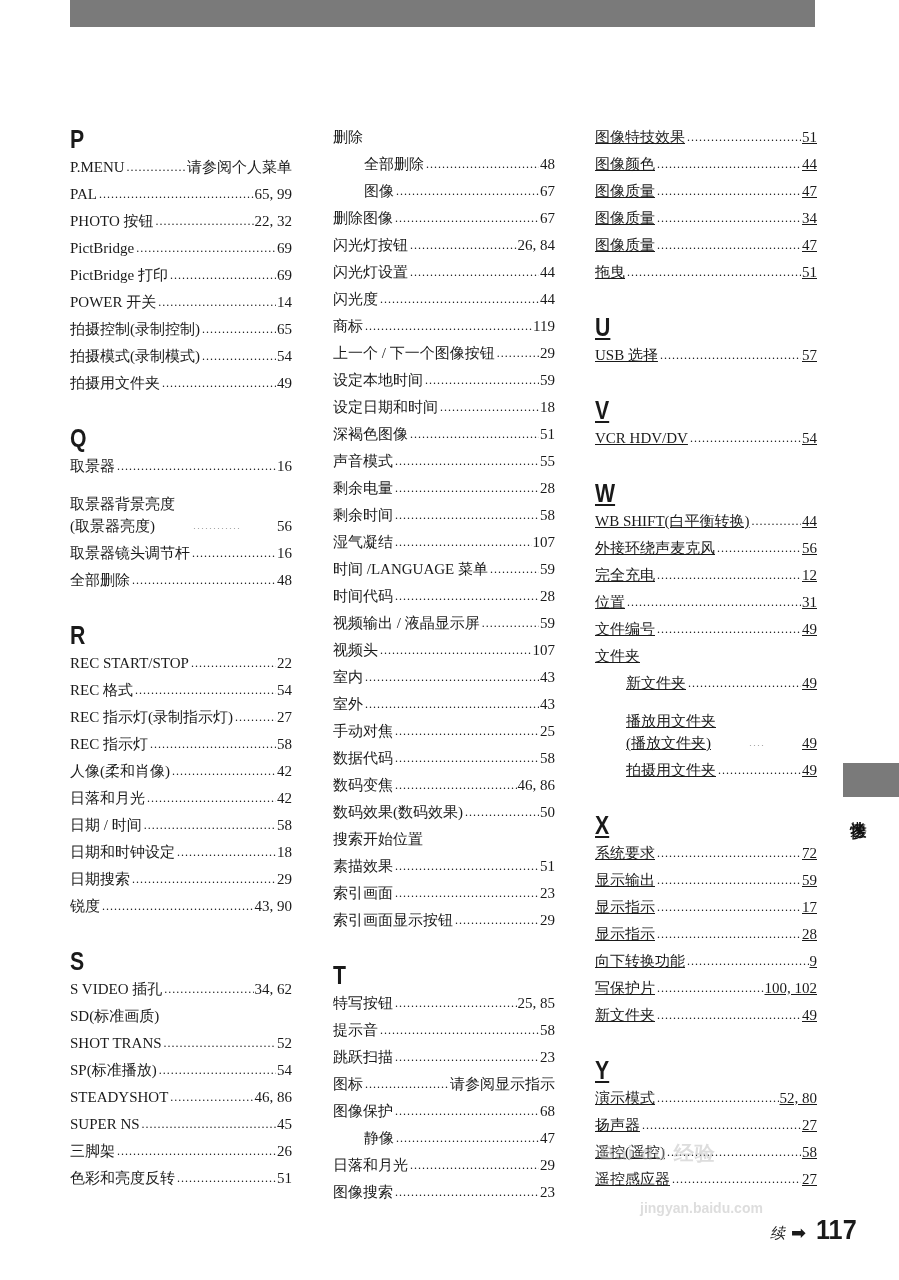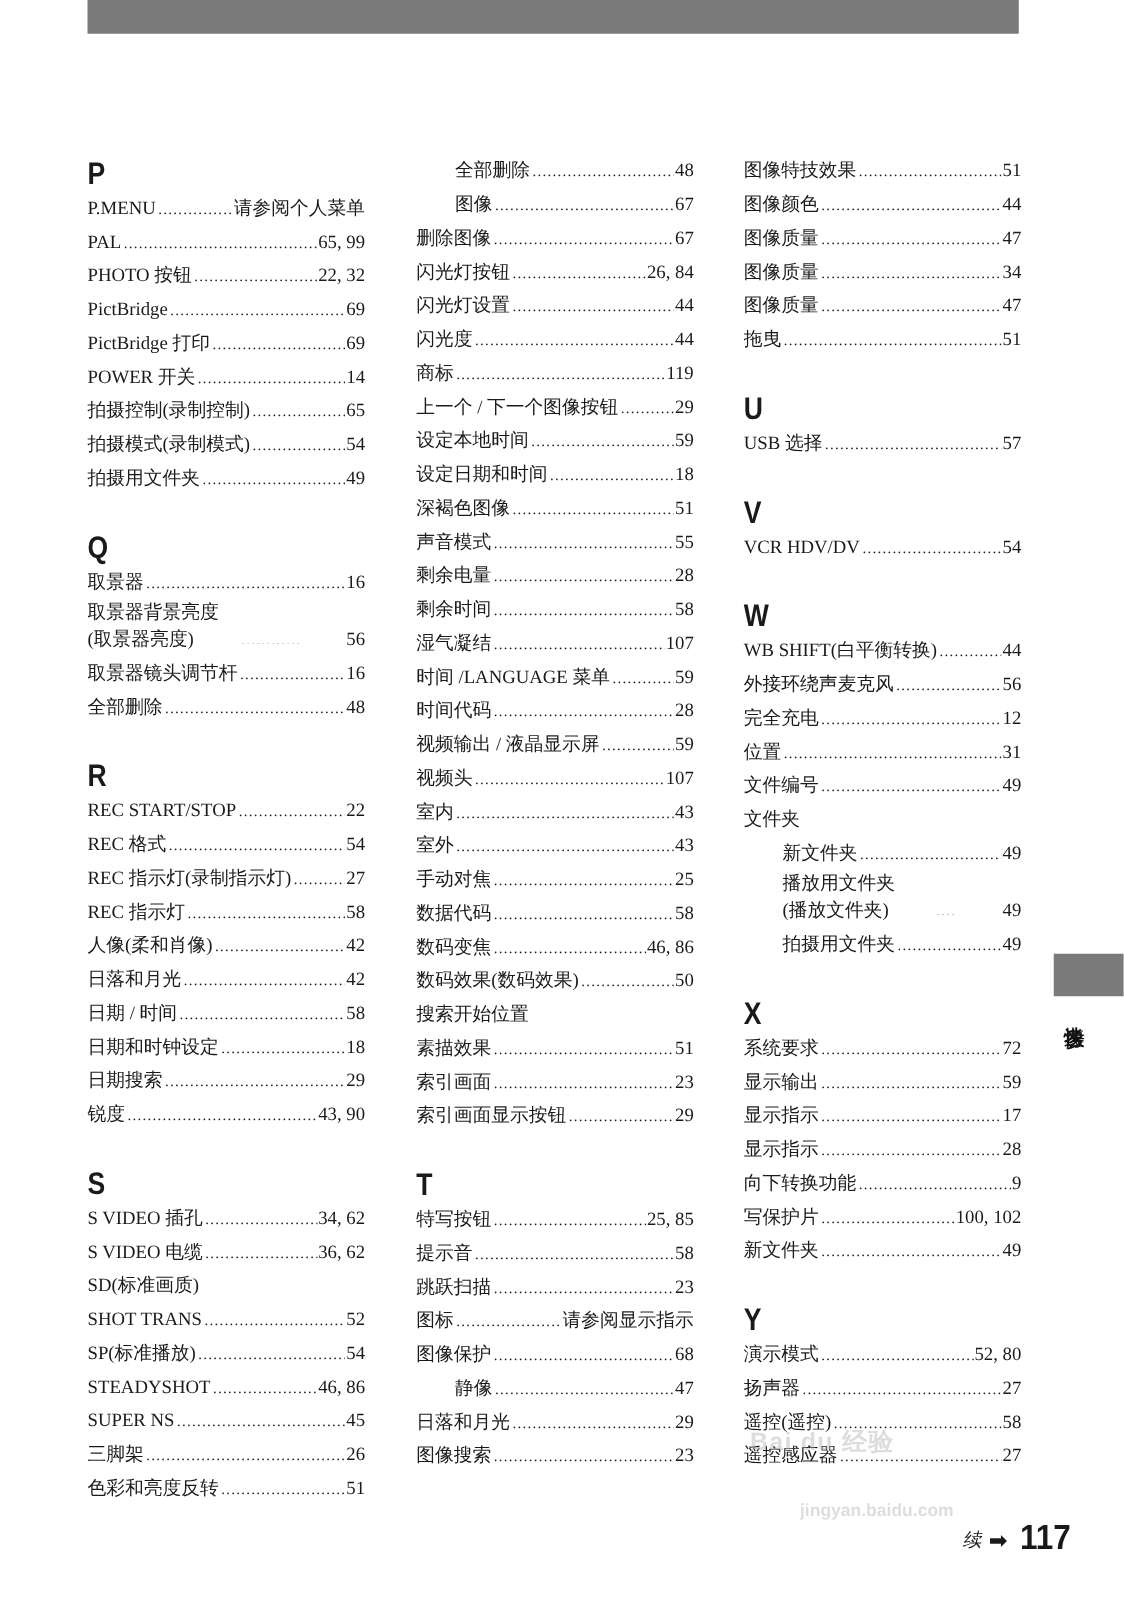--- a/index.html
+++ b/index.html
@@ -2,28 +2,28 @@
 <html><head>
   <meta charset="utf-8">
   <style>
     html, body { margin: 0; padding: 0; background: #ffffff; }
     body { width: 899px; height: 1280px; position: relative; overflow: hidden;
            font-family: "Liberation Serif", "DejaVu Serif", serif; color: #1a1a1a; }
     .top-bar { position: absolute; left: 70px; top: 0; width: 745px; height: 27px; background: #7a7a7a; }
     .col { position: absolute; top: 124px; width: 222px; }
     .col1 { left: 70px; }
     .col2 { left: 333px; }
-    .col3 { left: 595px; }
+    .col3 { left: 595px; text-decoration: underline; }
     .section { margin-bottom: 26px; }
     .letter { font-family: "Liberation Sans", "DejaVu Sans", sans-serif; font-weight: bold;
               font-size: 25px; line-height: 30px; height: 30px; transform: scaleX(0.85);
               transform-origin: left; }
     .entry { display: flex; align-items: flex-end; font-size: 15px; line-height: 27px; height: 27px;
              white-space: nowrap; }
-    .entry.two { flex-direction: column; align-items: stretch; height: auto; line-height: 20px; padding-bottom: 4px; }
+    .entry.two { flex-direction: column; align-items: stretch; height: auto; line-height: 20px; padding-bottom: 4px; margin-top: 14px; }
     .entry.two .l1 { display: block; }
     .entry.two .row { display: flex; align-items: flex-end; gap: 36px; }
     .entry.indent { padding-left: 31px; }
     .label { flex: 0 0 auto; }
     .dots { flex: 1 1 auto; overflow: hidden; margin: 0 1px 0 2px; position: relative; height: 1em;
             align-self: flex-end; margin-bottom: 7px; }
     .dots::after { content: "........................................................................................................"; position: absolute; left: 0; bottom: -7px; letter-spacing: 1px; font-size: 12px; }
     .page { flex: 0 0 auto; }
     .ref-text { flex: 0 0 auto; }
     .side-tab { position: absolute; left: 843px; top: 763px; width: 56px; height: 34px; background: #7a7a7a; }
@@ -172,25 +172,20 @@
       </div>
     </div>
     <div class="section">
       <div class="letter">S</div>
       <div class="entry">
         <span class="label">S VIDEO 插孔</span>
         <span class="dots"></span>
         <span class="page">34, 62</span>
       </div>
       <div class="entry">
-        <span class="label">S VIDEO 电缆</span>
-        <span class="dots"></span>
-        <span class="page">36, 62</span>
-      </div>
-      <div class="entry">
         <span class="label">SD(标准画质)</span>
       </div>
       <div class="entry">
         <span class="label">SHOT TRANS</span>
         <span class="dots"></span>
         <span class="page">52</span>
       </div>
       <div class="entry">
         <span class="label">SP(标准播放)</span>
         <span class="dots"></span>
@@ -213,20 +208,23 @@
       </div>
       <div class="entry">
         <span class="label">色彩和亮度反转</span>
         <span class="dots"></span>
         <span class="page">51</span>
       </div>
     </div>
   </div>
 <div class="col col2">
     <div class="section">
+      <div class="entry">
+        <span class="label">删除</span>
+      </div>
       <div class="entry indent">
         <span class="label">全部删除</span>
         <span class="dots"></span>
         <span class="page">48</span>
       </div>
       <div class="entry indent">
         <span class="label">图像</span>
         <span class="dots"></span>
         <span class="page">67</span>
       </div>

